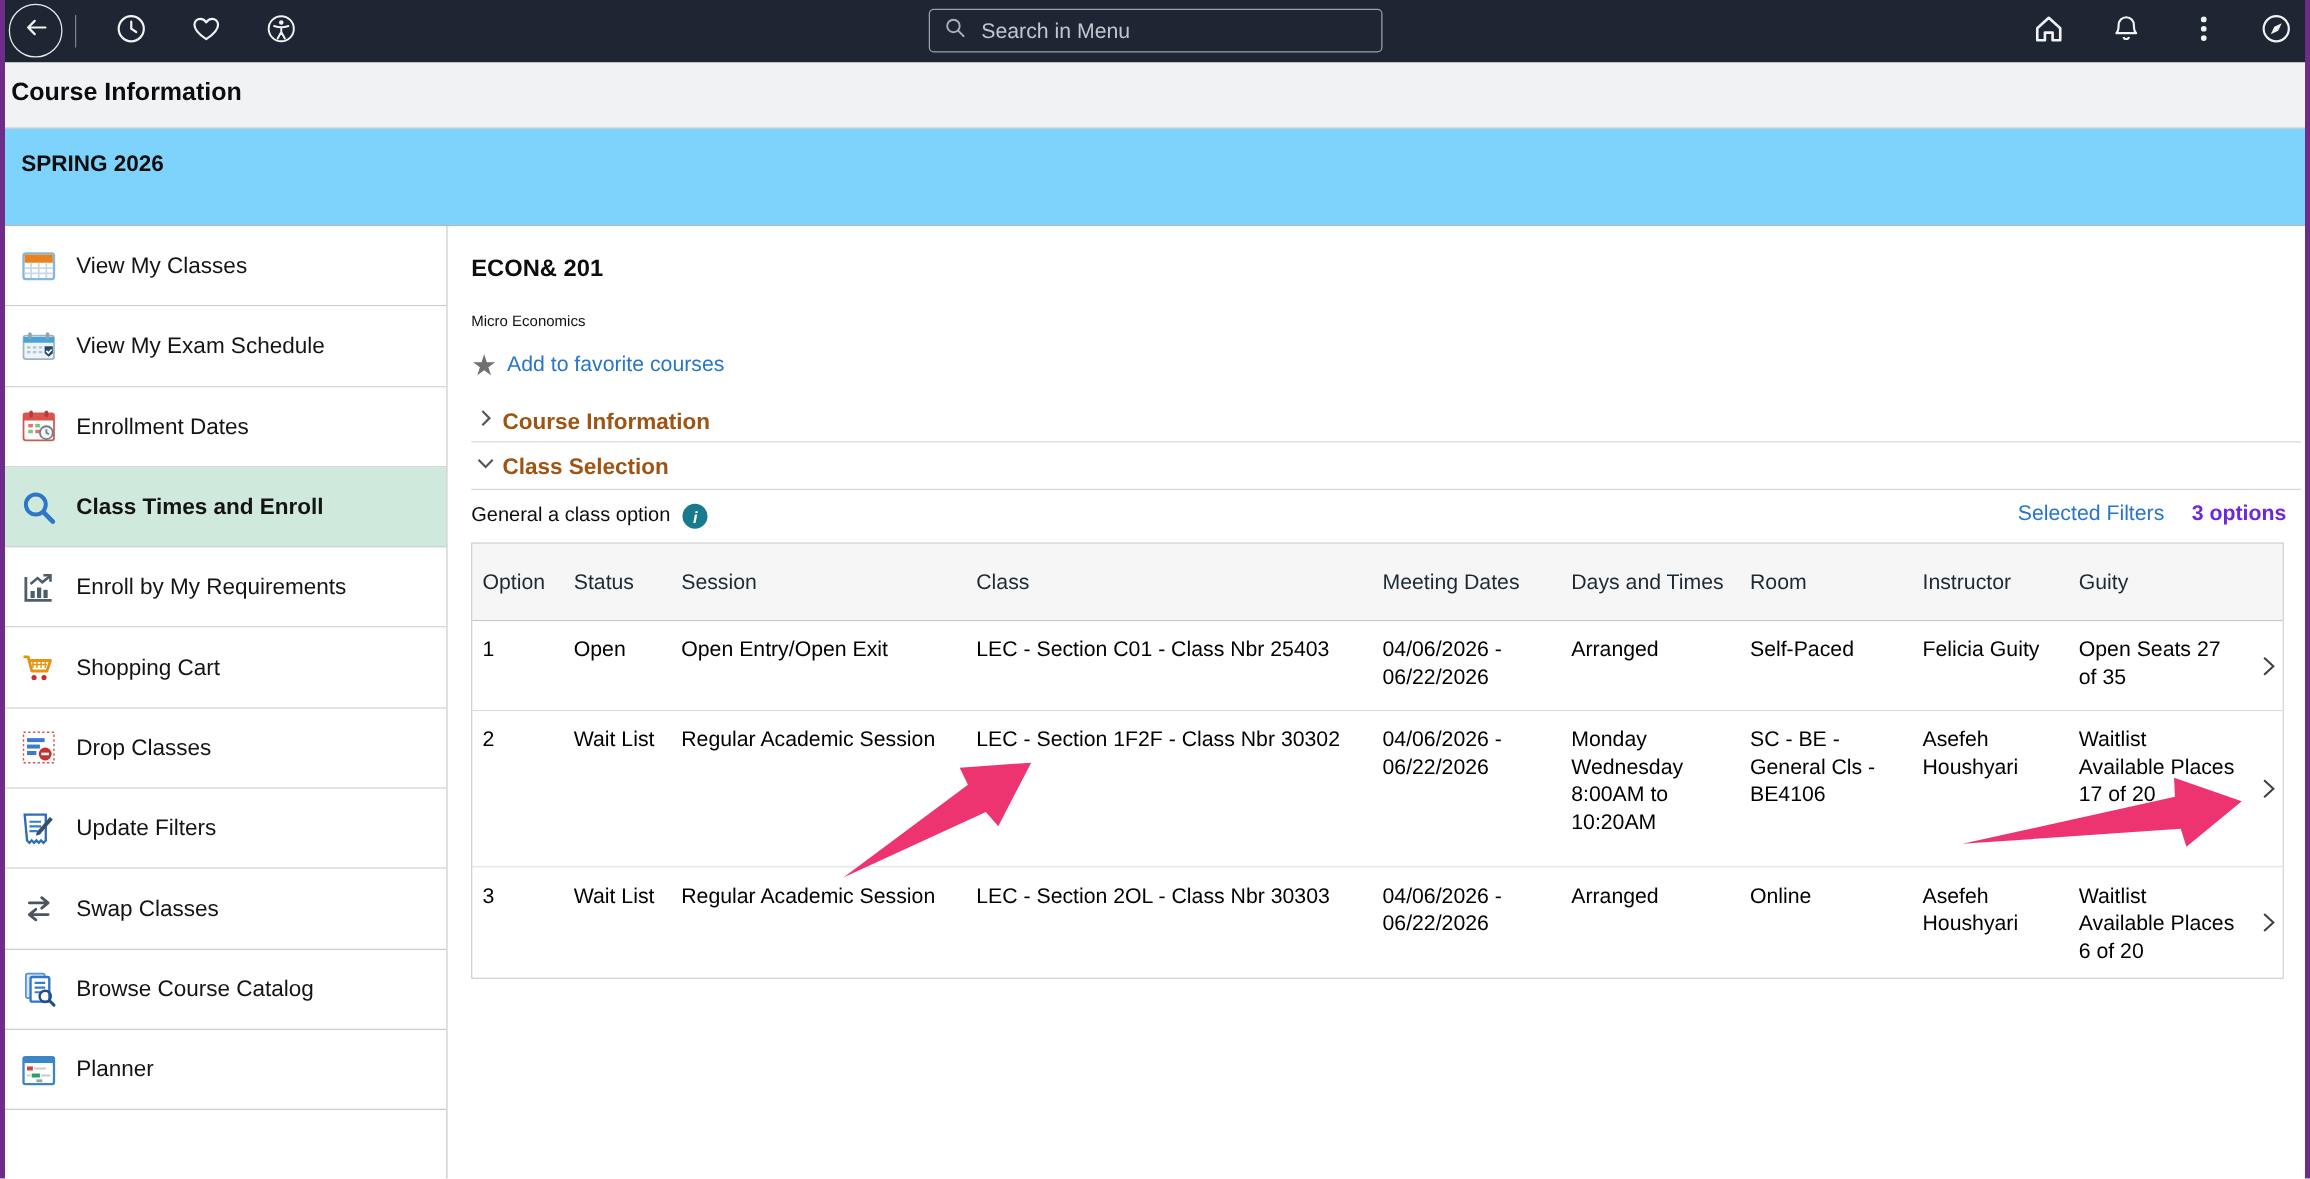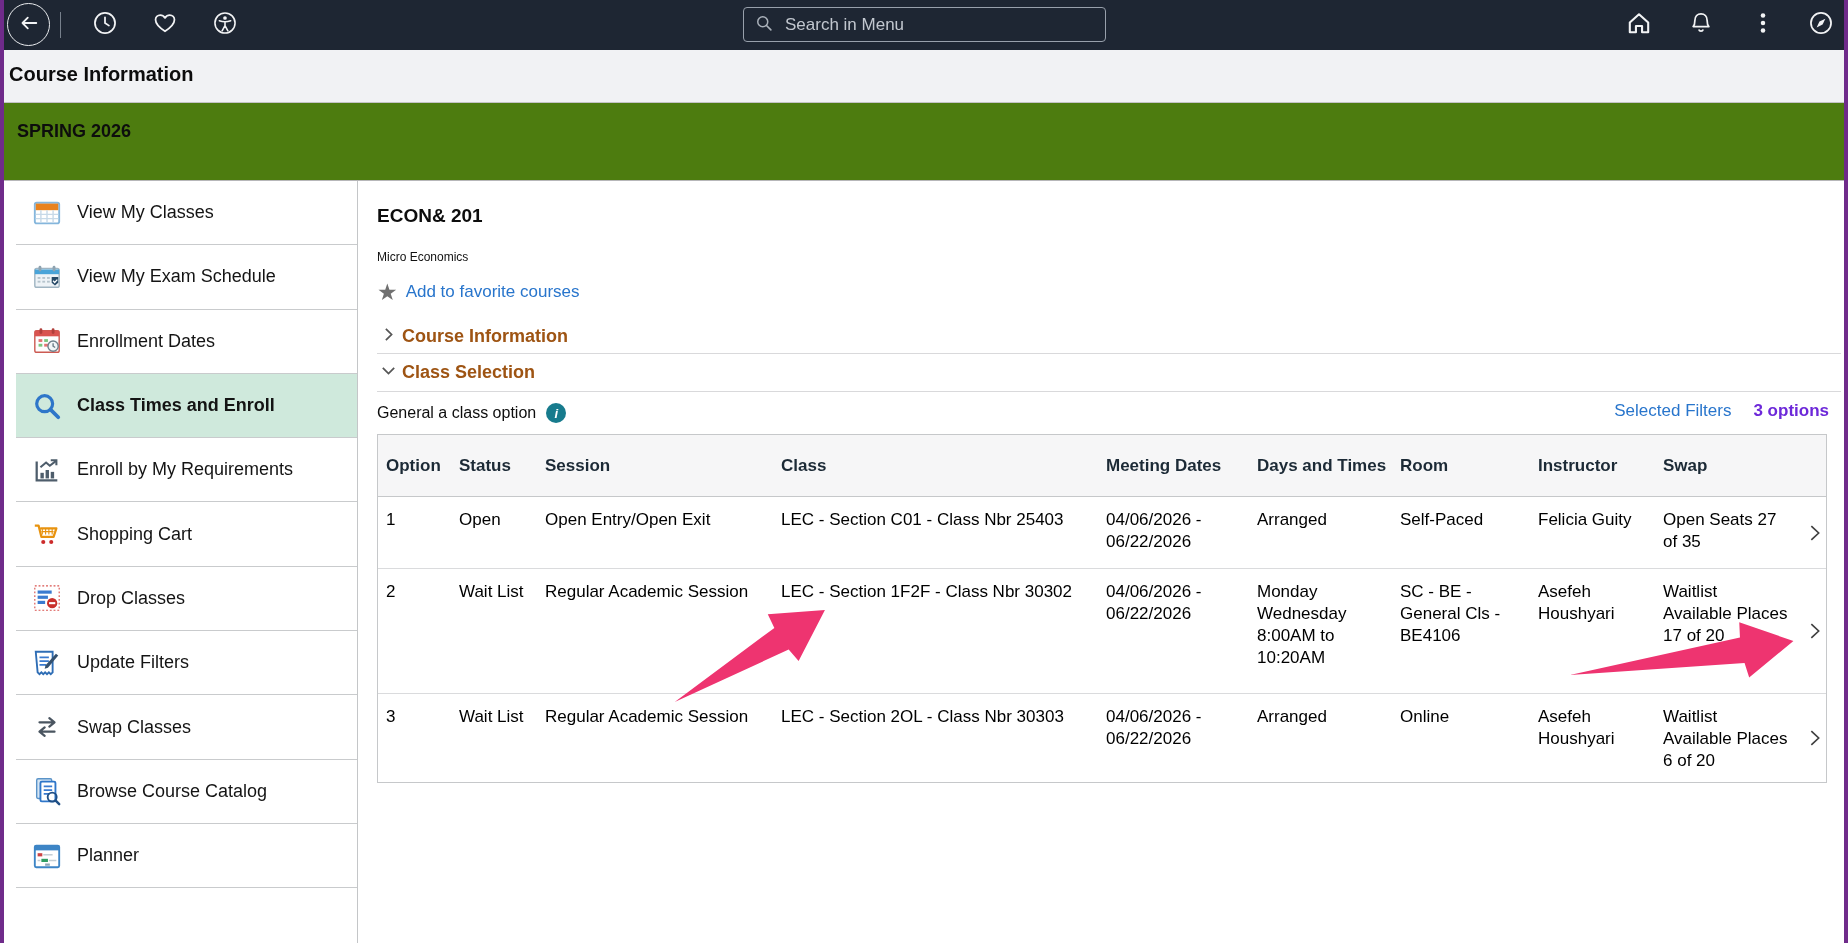--- a/index.html
+++ b/index.html
@@ -21,27 +21,27 @@
   .searchbox{position:absolute;left:743px;top:7px;width:363px;height:35px;border:1px solid #98a0ab;border-radius:4px;background:#1e2633;display:flex;align-items:center;box-sizing:border-box;padding:0 10px;}
   .searchbox svg{width:20px;height:20px;margin-right:9px;flex:0 0 auto;}
   .searchbox input{flex:1;background:transparent;border:none;outline:none;color:#d6dae0;font-size:17px;font-family:inherit;}
   .searchbox input::placeholder{color:#c2c7cf;opacity:1;}
 
   
   .titlebar{position:absolute;left:0;top:50px;width:1848px;height:53px;background:#f1f2f4;border-bottom:1px solid #c3c3c5;box-sizing:border-box;}
   .titlebar .t{position:absolute;left:9px;top:13px;font-size:20px;font-weight:bold;color:#0d0d0d;}
 
   
-  .banner{position:absolute;left:0;top:103px;width:1848px;height:78px;background:#4d7c0f;border-bottom:1px solid #b7b7b9;box-sizing:border-box;}
+  .banner{position:absolute;left:0;top:103px;width:1848px;height:78px;background:#7dd3fc;border-bottom:1px solid #b7b7b9;box-sizing:border-box;}
   .banner .term{position:absolute;left:17px;top:18px;font-size:18px;font-weight:bold;color:#0d0d0d;}
   .banner .inst{position:absolute;left:17px;top:44px;font-size:15px;color:#1a1a1a;margin-top:36px;}
 
   
   .sidebar{position:absolute;left:0;top:181px;width:358px;height:762px;background:#fff;border-right:1px solid #c4c6c8;box-sizing:border-box;}
-  .side-item{height:64.3px;display:flex;align-items:center;border-bottom:1px solid #c9cbcd;cursor:pointer;box-sizing:border-box;padding-left:16px;background:#fff;margin-left:16px;}
+  .side-item{height:64.3px;display:flex;align-items:center;border-bottom:1px solid #c9cbcd;cursor:pointer;box-sizing:border-box;padding-left:16px;background:#fff;}
   .side-item .ic{width:30px;height:30px;margin-right:15px;flex:0 0 auto;display:flex;}
   .side-item .ic svg{width:30px;height:30px;}
   .side-item .lb{font-size:18px;color:#141414;}
   .side-item.active{background:#cfe9dc;}
   .side-item.active .lb{font-weight:bold;}
 
   
   .main{position:absolute;left:359px;top:181px;width:1489px;height:762px;background:#fff;}
   .abs{position:absolute;}
   .course-code{left:18px;top:24px;font-size:19px;font-weight:bold;color:#0d0d0d;}
@@ -56,21 +56,21 @@
   .select-label{left:18px;top:222px;font-size:16px;color:#0d0d0d;display:flex;align-items:center;}
   .info-dot{display:inline-flex;width:20px;height:20px;border-radius:50%;background:#177b8d;color:#fff;font-size:13px;font-weight:bold;align-items:center;justify-content:center;margin-left:10px;cursor:pointer;font-style:italic;}
   .filters{right:19px;top:220px;display:flex;align-items:baseline;gap:22px;}
   .filters .fl{font-size:17px;color:#2875cc;cursor:pointer;}
   .filters .cnt{font-size:17px;font-weight:bold;color:#6d28d9;}
 
   
   .ctable{position:absolute;left:18px;top:253px;width:1450px;border:1px solid #c6c8ca;box-sizing:border-box;background:#fff;}
   .trow{display:grid;grid-template-columns:73px 86px 236px 325px 151px 143px 138px 125px 139px 26px;padding-left:8px;box-sizing:border-box;}
   .trow.head{min-height:62px;align-items:center;background:#f6f6f7;border-bottom:1px solid #c6c8ca;}
-  .trow.head .cell{font-size:17px;font-weight:bold;color:#1c2a36;line-height:23px;padding-right:12px;}
+  .trow.head .cell{font-size:17px;font-weight:normal;color:#1c2a36;line-height:23px;padding-right:12px;}
   .trow.r{background:#fff;}
   .trow.r1{min-height:72px;border-bottom:1px solid #dadbdd;}
   .trow.r2{min-height:125px;border-bottom:1px solid #dadbdd;}
   .trow.r3{min-height:84px;}
   .trow.r .cell{font-size:17px;color:#000;line-height:22px;padding:12px 14px 10px 0;}
   .cell.link{color:#2875cc;cursor:pointer;}
   .chev-cell{align-self:center;display:flex;justify-content:center;cursor:pointer;}
   .chev-cell svg{width:22px;height:22px;}
 
   
@@ -330,21 +330,21 @@
     <div class="ctable">
       <div class="trow head">
         <div class="cell">Option</div>
         <div class="cell">Status</div>
         <div class="cell">Session</div>
         <div class="cell">Class</div>
         <div class="cell">Meeting Dates</div>
         <div class="cell">Days and Times</div>
         <div class="cell">Room</div>
         <div class="cell">Instructor</div>
-        <div class="cell">Swap</div>
+        <div class="cell">Guity</div>
         <div class="cell"></div>
       </div>
 
       <div class="trow r r1">
         <div class="cell">1</div>
         <div class="cell">Open</div>
         <div class="cell">Open Entry/Open Exit</div>
         <div class="cell link">LEC - Section C01 - Class Nbr 25403</div>
         <div class="cell">04/06/2026 - 06/22/2026</div>
         <div class="cell">Arranged</div>

